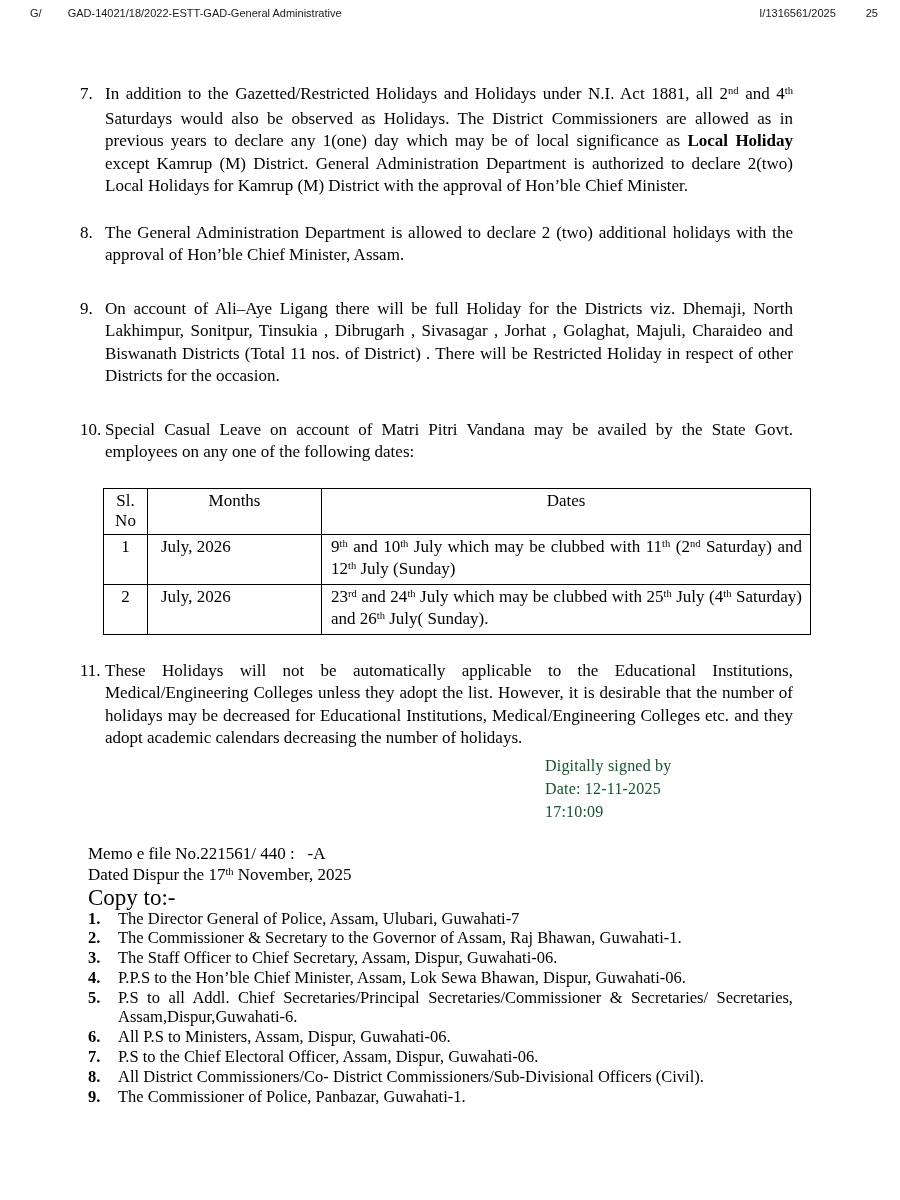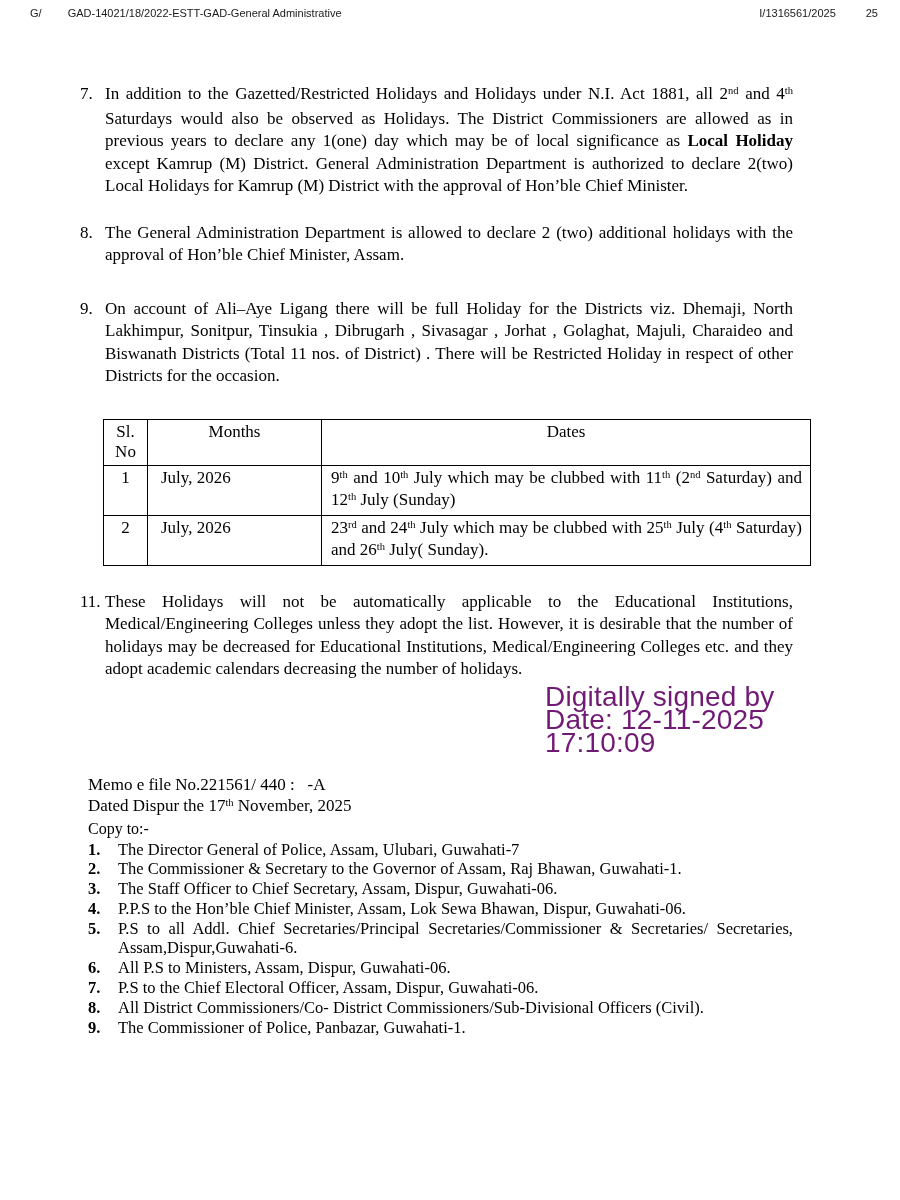--- a/index.html
+++ b/index.html
@@ -37,30 +37,30 @@
   }
   .holiday-table th{font-weight:normal;text-align:center;}
   th.sl-h{white-space:pre-line;}
   td.sl{text-align:center;}
   td.month{padding-left:13px;}
   td.dates{padding-left:9px;text-align:justify;}
 
   .sig{margin-top:4px;}
   .sig-digital{
     margin-left:465px;
-    font-family:Liberation Sans, sans-serif;
-    font-size:28px;line-height:23px;letter-spacing:0.2px;color:#701a75;
+    font-family:Liberation Serif, serif;
+    font-size:16px;line-height:23px;letter-spacing:0.2px;color:#14532d;
   }
   .sig-serif{width:420px;margin-left:269px;text-align:center;
     font-size:17px;line-height:20px;margin-top:-12px;}
 
   .memo-row{display:flex;justify-content:space-between;margin-top:20px;
     padding-left:8px;font-size:17px;line-height:21px;flex-direction:column;}
   .memo-right{padding-right:30px;}
-  .copy-label{padding-left:8px;font-size:16px;line-height:21px;}
+  .copy-label{padding-left:8px;font-size:23px;line-height:21px;}
   .copy-list{padding-left:8px;margin-top:1px;}
   .copy-item{display:flex;font-size:16.5px;line-height:19.8px;}
   .cnum{flex:0 0 30px;font-weight:bold;}
   .ctext{flex:1;text-align:justify;}
 </style>
 </head>
 <body>
 
 <div class="page">
 
@@ -85,20 +85,24 @@
     <div class="para mb31">
       <span class="pnum">8.</span>
       <div class="ptext">The General Administration Department is allowed to declare 2 (two) additional holidays with the approval of Hon’ble Chief Minister, Assam.</div>
     </div>
 
     <div class="para mb31">
       <span class="pnum">9.</span>
       <div class="ptext">On account of Ali–Aye Ligang there will be full Holiday for the Districts viz. Dhemaji,  North Lakhimpur, Sonitpur, Tinsukia , Dibrugarh , Sivasagar , Jorhat , Golaghat, Majuli, Charaideo and Biswanath Districts (Total 11 nos. of District) . There will be Restricted Holiday in respect of other Districts for the occasion.</div>
     </div>
 
+    <div class="para mb24">
+      <span class="pnum">10.</span>
+      <div class="ptext">Special Casual Leave on account of Matri Pitri Vandana may be availed by the State Govt. employees on any one of the following dates:</div>
+    </div>
 
     <table class="holiday-table">
       <colgroup>
           <col style="width:44px">
           <col style="width:174px">
           <col>
         </colgroup>
       <thead>
         <tr>
           <th class="sl-h">Sl.

